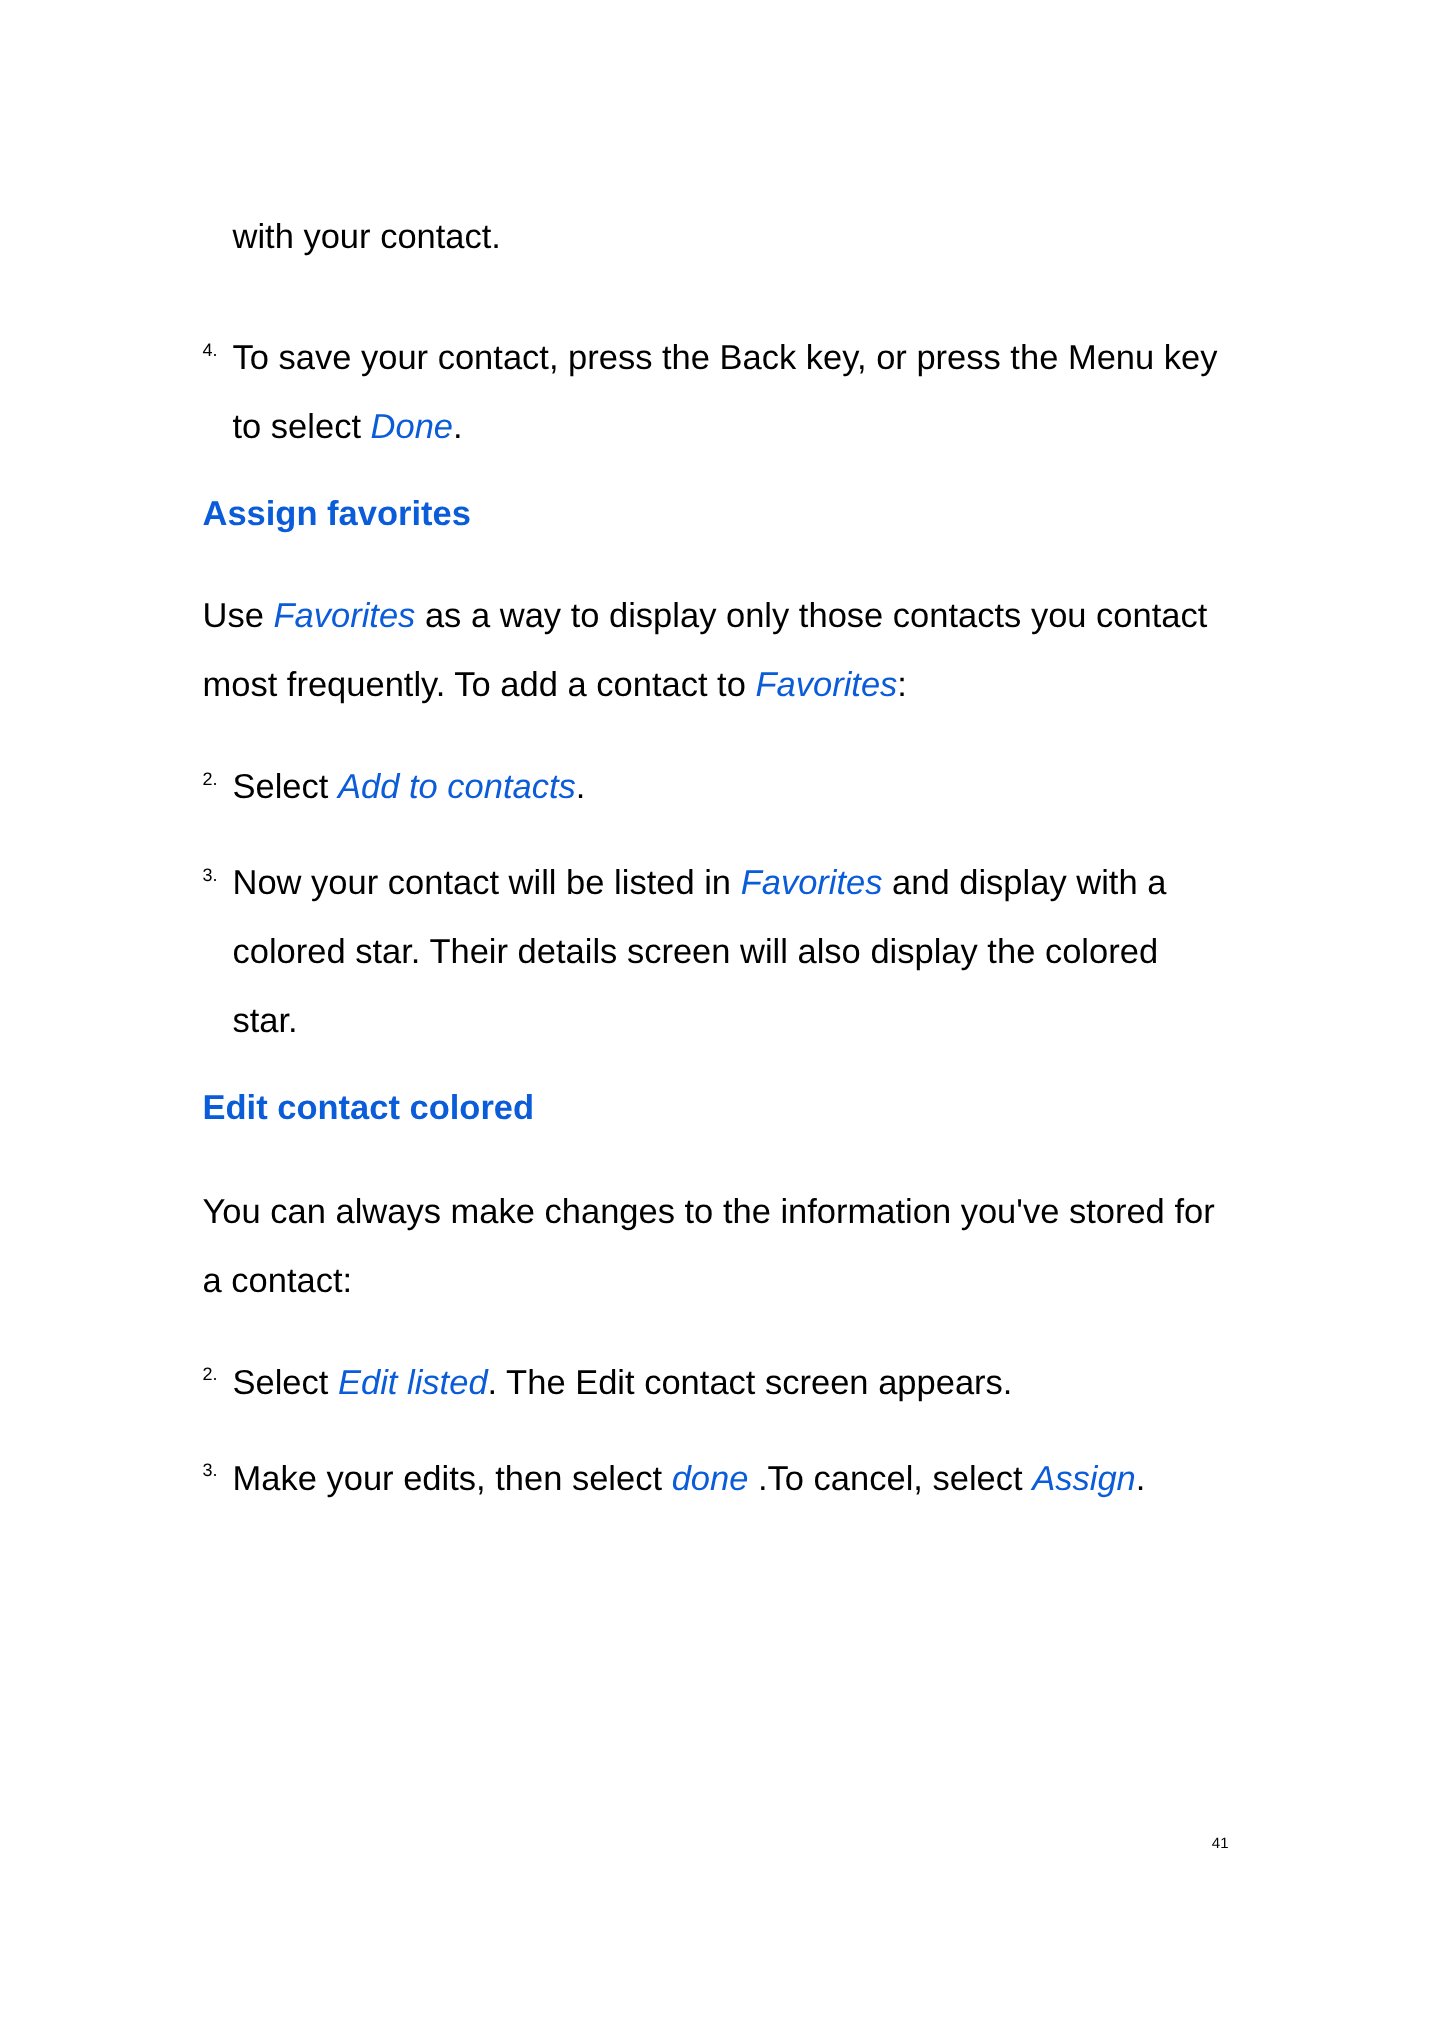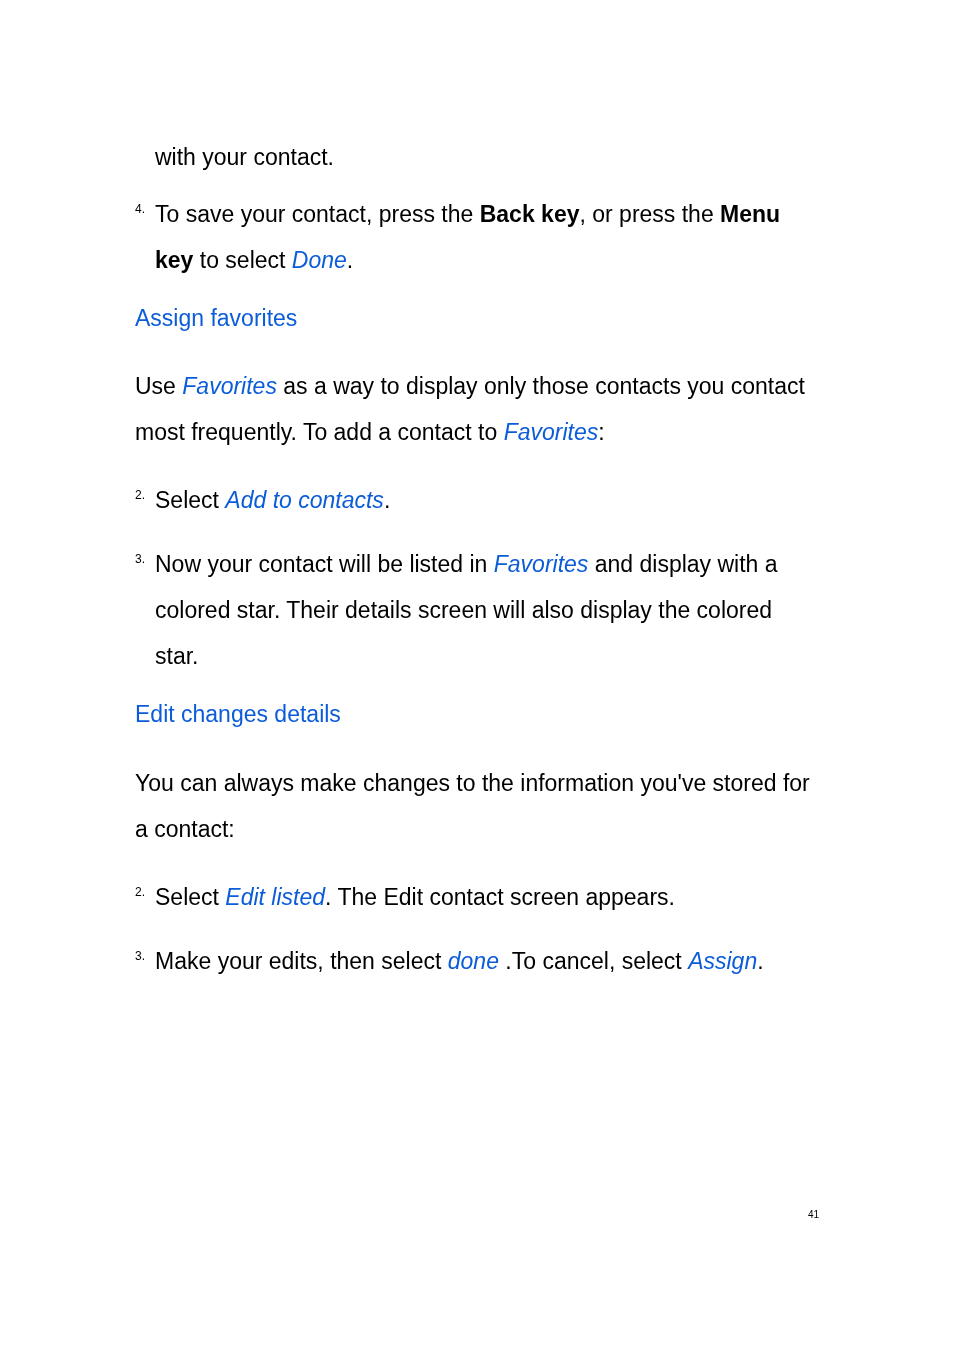--- a/index.html
+++ b/index.html
@@ -15,59 +15,59 @@
       position: relative;
       padding: 140px 135px 0 135px;
     }
     .content {
       font-size: 23px;
       color: #000000;
       line-height: 1.5;
     }
     .continuation {
       margin-left: 20px;
-      margin-bottom: 16px;
+      margin-bottom: 40px;
     }
     .step-item-small {
       position: relative;
       padding-left: 20px;
       margin-bottom: 18px;
       line-height: 2.0;
     }
     .step-number-small {
       position: absolute;
       left: 0;
       top: 6px;
       font-size: 12px;
     }
     .section-heading {
       color: #0b5cd9;
-      font-weight: normal;
+      font-weight: bold;
       font-size: 23px;
       margin-top: 18px;
       margin-bottom: 28px;
     }
     .intro-text {
       margin-bottom: 22px;
       line-height: 2.0;
     }
     .numbered-item-indent {
       margin-bottom: 18px;
       line-height: 2.0;
     }
     .blue-text {
       color: #0b5cd9;
       font-style: italic;
     }
     .bold {
-      font-weight: bold;
+      font-weight: normal;
     }
     .page-number {
       position: absolute;
-      bottom: 131px;
+      bottom: 116px;
       right: 135px;
       font-size: 10px;
       color: #000000;
     }
     .multi-line {
       line-height: 2.0;
     }
   </style>
 </head>
 <body>
@@ -91,21 +91,21 @@
   <div class="step-item-small">
     <span class="step-number-small">2.</span>
     <span>Select </span><span class="blue-text">Add to contacts</span><span>.</span>
   </div>
 
   <div class="step-item-small multi-line">
     <span class="step-number-small">3.</span>
     <span>Now your contact will be listed in </span><span class="blue-text">Favorites</span><span> and display with a colored star. Their details screen will also display the colored star.</span>
   </div>
 
-  <div class="section-heading">Edit changes details</div>
+  <div class="section-heading">Edit contact colored</div>
 
   <div class="intro-text">You can always make changes to the information you've stored for a contact:</div>
 
 
   <div class="step-item-small">
     <span class="step-number-small">2.</span>
     <span>Select </span><span class="blue-text">Edit listed</span><span>. The Edit contact screen appears.</span>
   </div>
 
   <div class="step-item-small multi-line">

